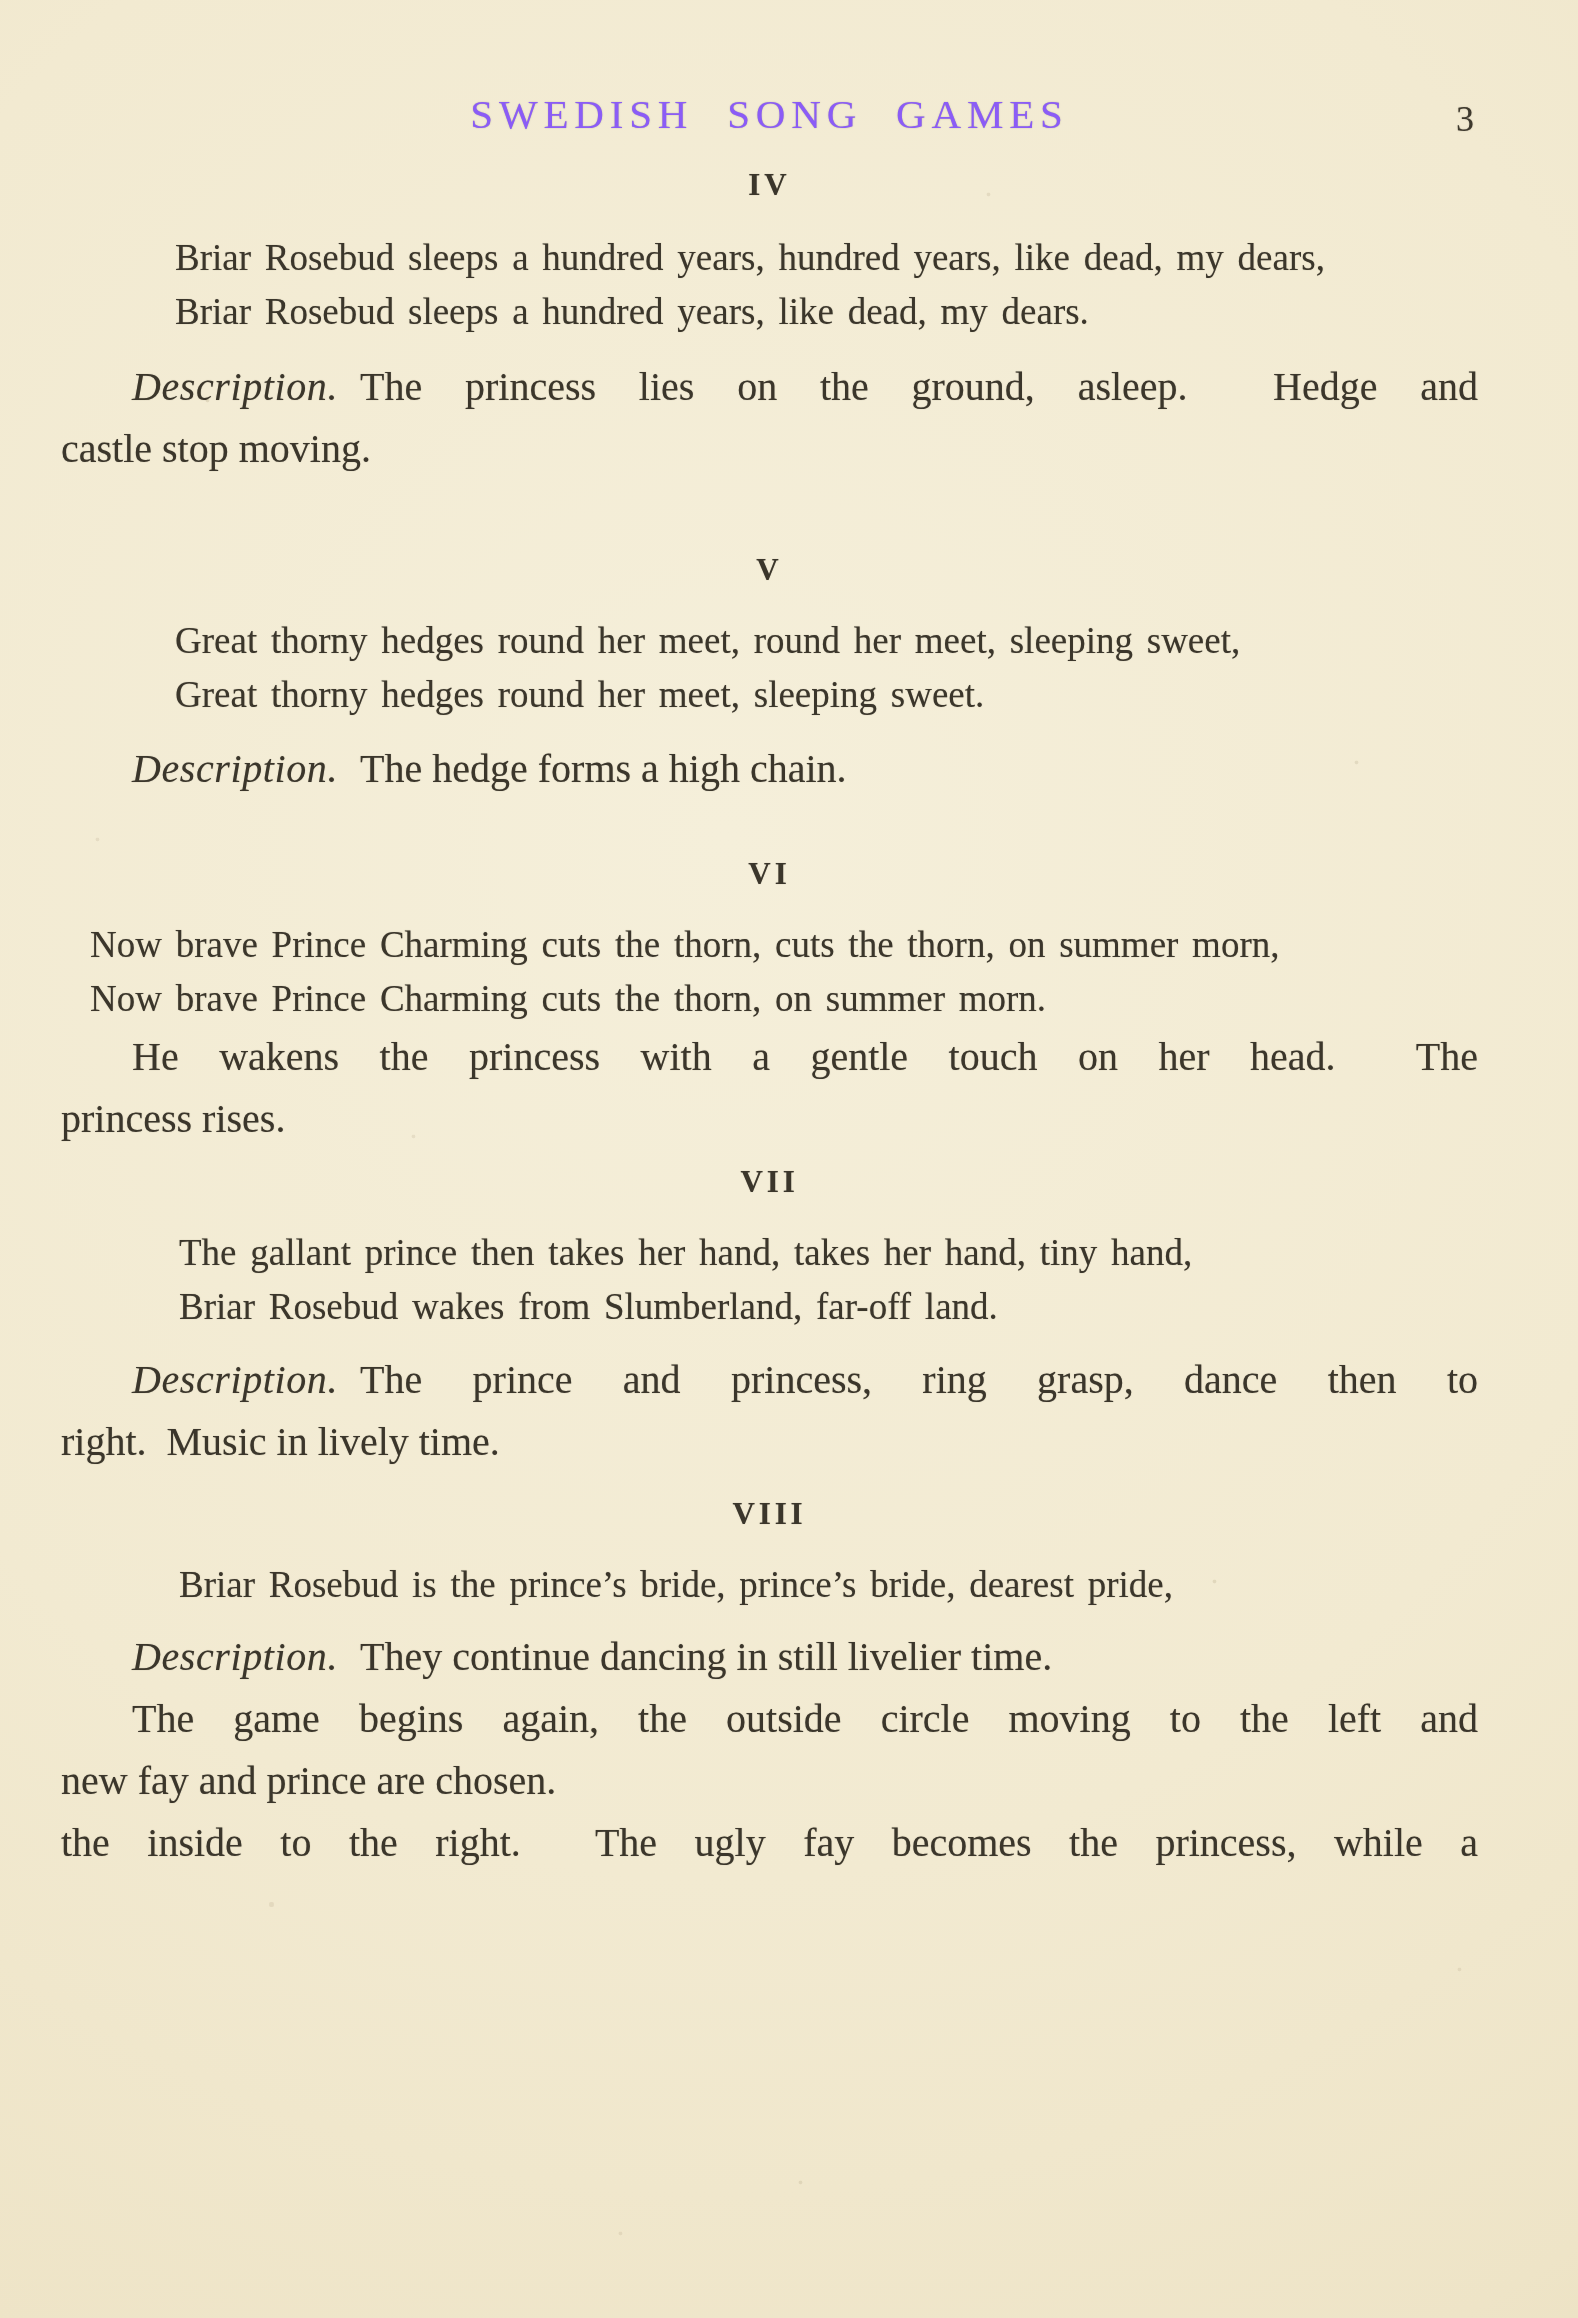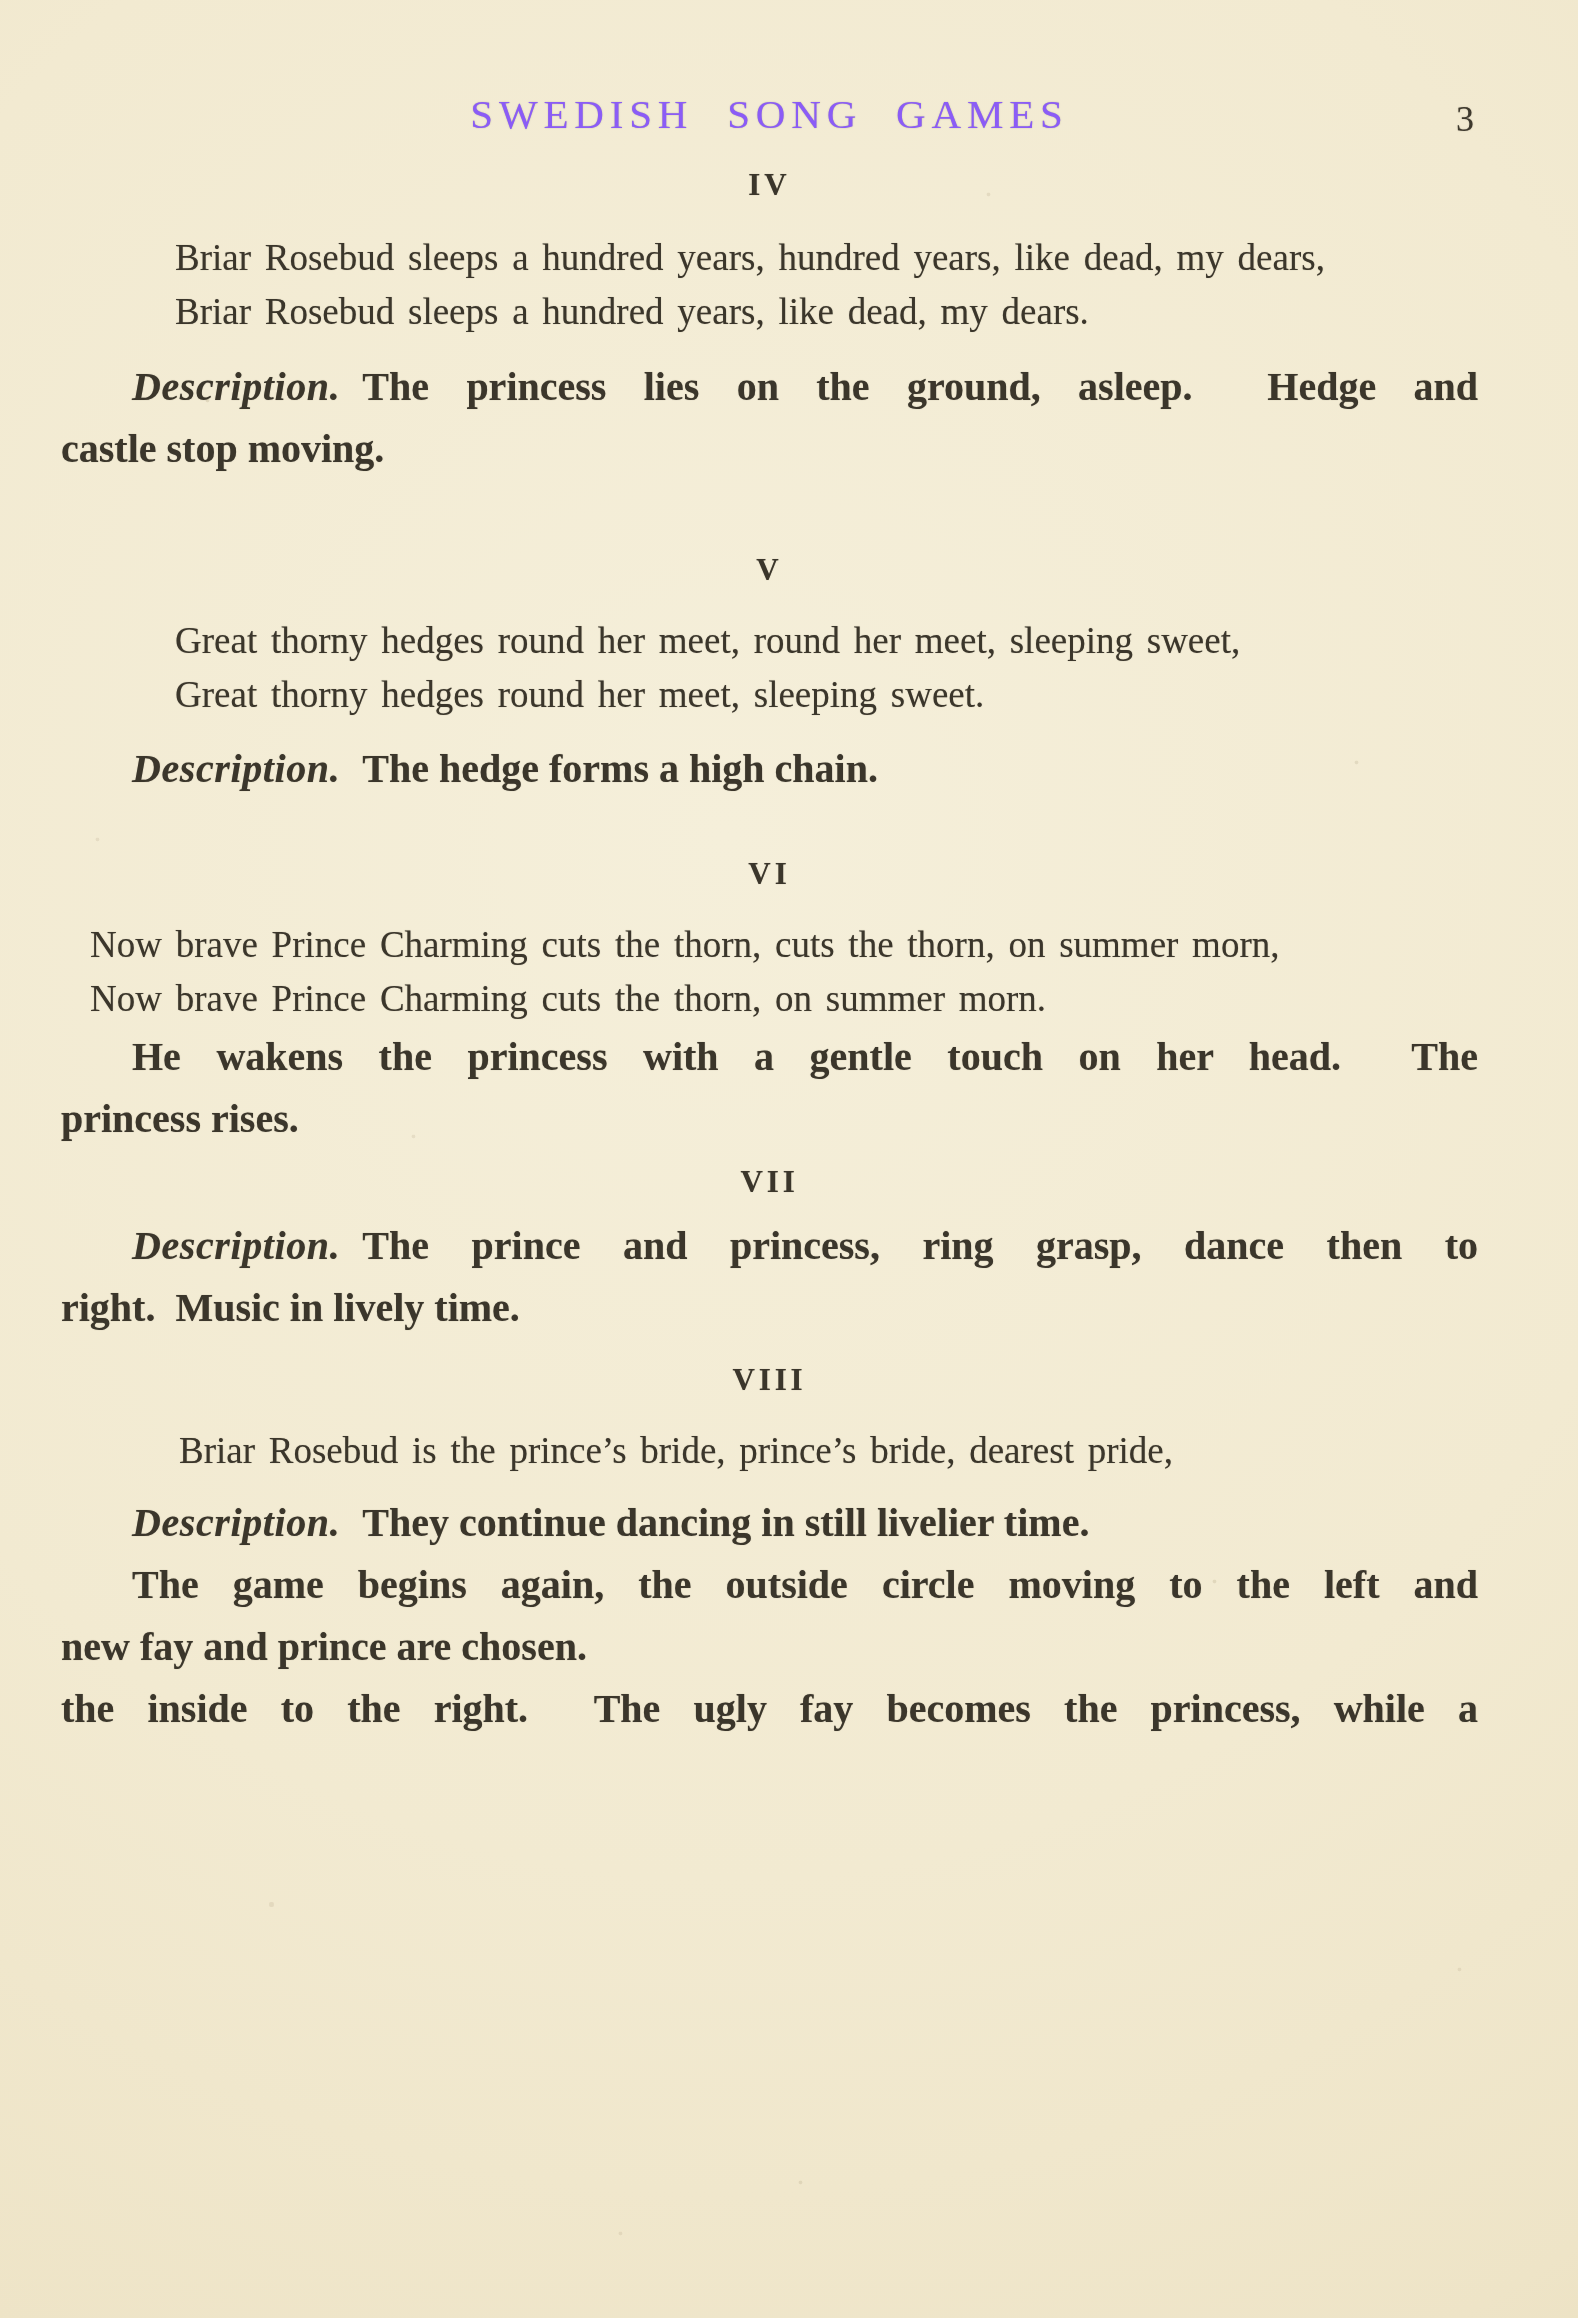--- a/index.html
+++ b/index.html
@@ -67,21 +67,21 @@
   .vline {
     font-size: 37px; line-height: 54px;
     word-spacing: 4.5px;
     white-space: nowrap;
     text-shadow: 0 0 1px rgba(60,54,42,.4);
   }
   .indent-a { margin-left: 114px; }
   .indent-b { margin-left: 29px; }
   .indent-c { margin-left: 118px; }
 
-  .desc { margin-top: 15.5px; font-weight: bold; }
+  .desc { margin-top: 15.5px; }
   .desc.m-tight { margin-top: 14px; }
   .desc.m-iv { margin-top: 17px; }
   .dline {
     font-size: 40px; line-height: 62px;
     white-space: pre-wrap;
     text-shadow: 0 0 1px rgba(60,54,42,.4);
   }
   .dline.first { padding-left: 71px; }
   .dline.just { text-align: justify; text-align-last: justify; }
   .dline.left { text-align: left; }
@@ -129,20 +129,24 @@
       <div class="vline">Now brave Prince Charming cuts the thorn, on summer morn.</div>
     </div>
     <div class="desc" style="margin-top:0">
       <div class="dline first just">He wakens the princess with a gentle touch on her head.  The</div>
       <div class="dline left">princess rises.</div>
     </div>
   </section>
 
   <section>
     <h2 class="roman m-sec-vii">VII</h2>
+    <div class="verse indent-c">
+      <div class="vline">The gallant prince then takes her hand, takes her hand, tiny hand,</div>
+      <div class="vline">Briar Rosebud wakes from Slumberland, far-off land.</div>
+    </div>
     <div class="desc">
       <div class="dline first just"><span class="dlabel">Description.</span><span>The prince and princess, ring grasp, dance then to</span></div>
       <div class="dline left">right.  Music in lively time.</div>
     </div>
   </section>
 
   <section>
     <h2 class="roman m-sec-viii">VIII</h2>
     <div class="verse indent-c">
       <div class="vline">Briar Rosebud is the prince’s bride, prince’s bride, dearest pride,</div>

